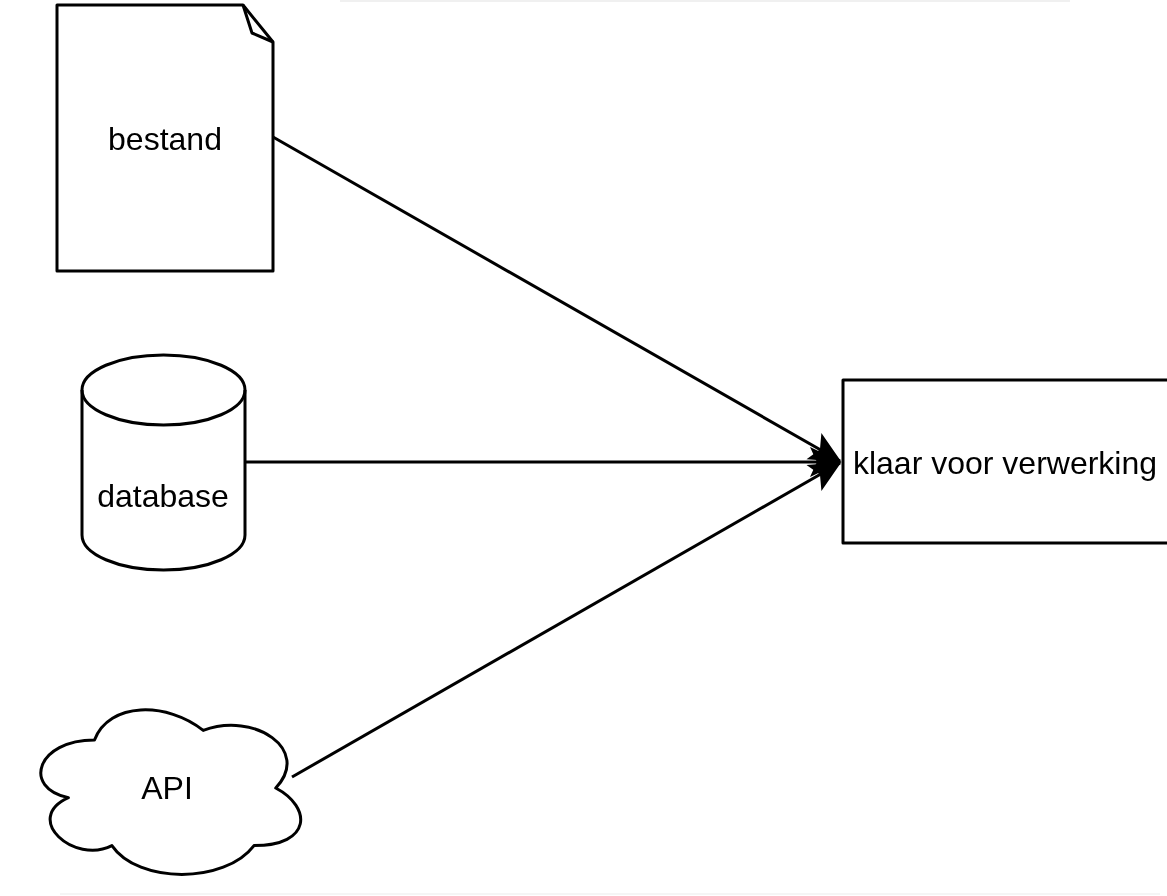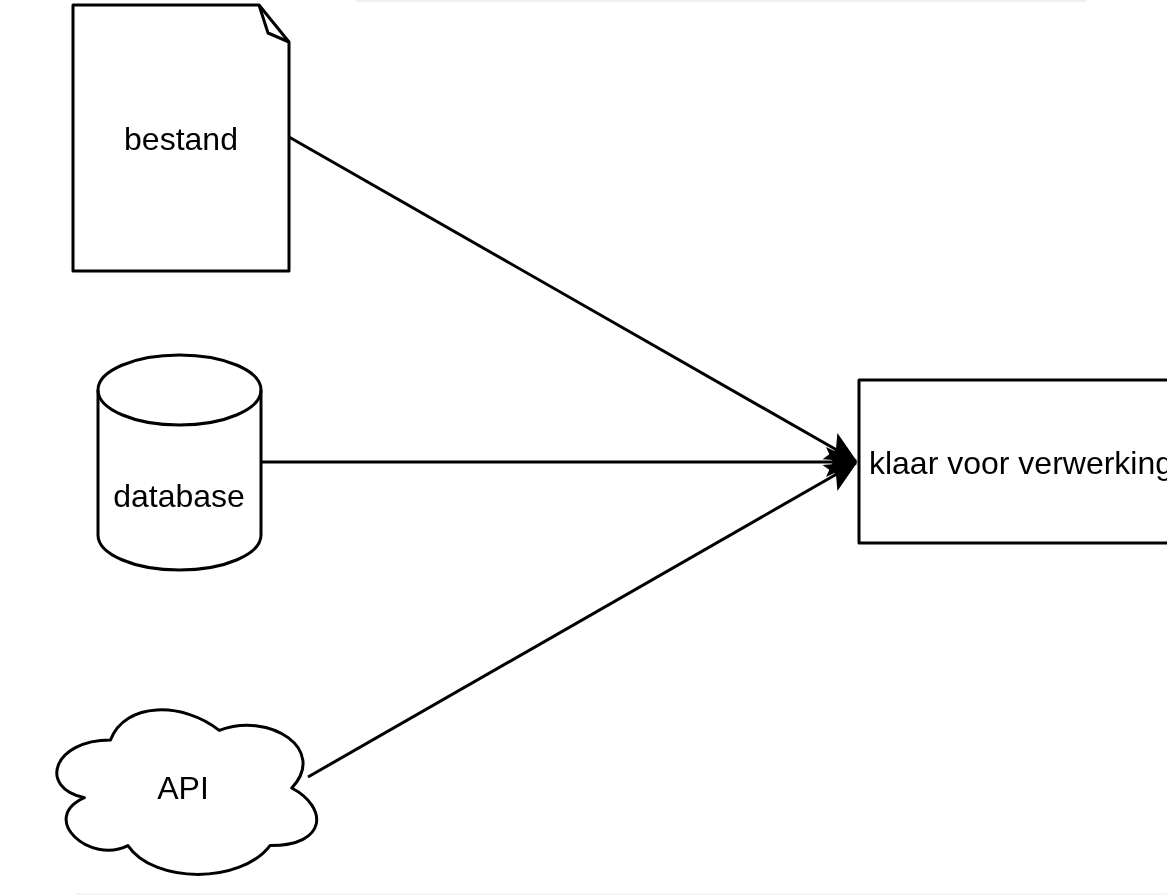--- a/index.html
+++ b/index.html
@@ -10,21 +10,20 @@
   body {
     width: 1167px;
     height: 896px;
     overflow: hidden;
     font-family: "Liberation Sans", sans-serif;
   }
   .canvas-wrap {
     position: relative;
     width: 1129px;
     height: 896px;
-    margin-left: 16px;
   }
   svg {
     display: block;
   }
   .node-shape {
     fill: #ffffff;
     stroke: #000000;
     stroke-width: 3;
     stroke-linejoin: round;
   }

